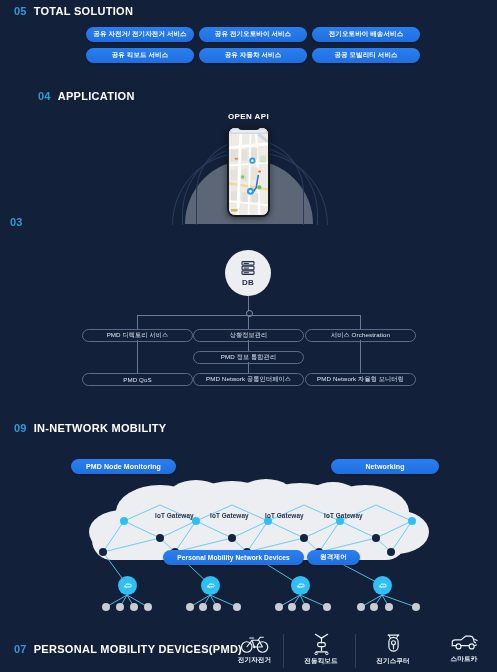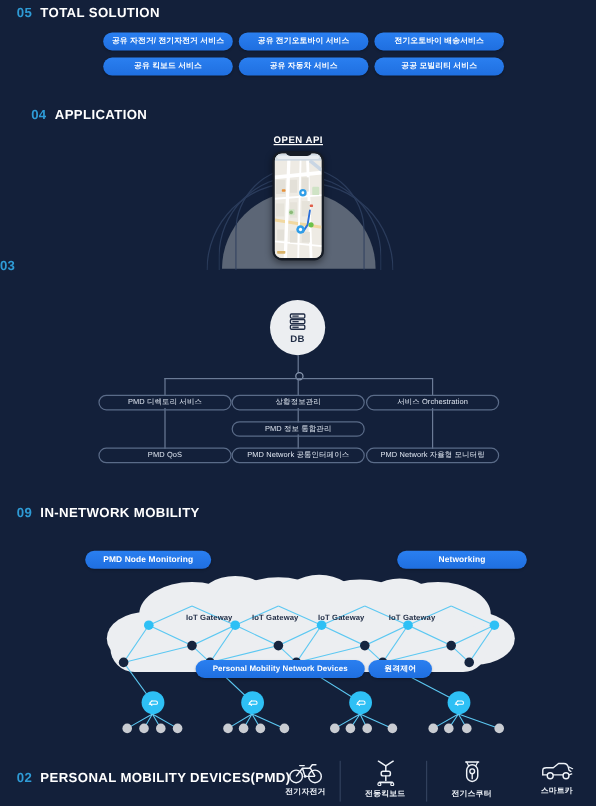--- a/index.html
+++ b/index.html
@@ -71,21 +71,21 @@
     padding:2px;
     box-sizing:border-box;
     overflow:hidden;
     box-shadow:0 2px 6px rgba(0,0,0,.45);
   }
   .phone-screen{
     width:100%;height:100%;border-radius:6px;overflow:hidden;position:relative;
     background:#eae7e0;
   }
   .notch{position:absolute;left:50%;transform:translateX(-50%);top:0;width:22px;height:4px;background:#161c26;border-radius:0 0 4px 4px;z-index:4;}
-  .open-api{position:absolute;color:#fff;font-size:8px;font-weight:bold;letter-spacing:.4px;text-decoration:underline;}
+  .open-api{position:absolute;color:#fff;font-size:8px;font-weight:bold;letter-spacing:.4px;}
 
   
   .cloudwrap{position:absolute;left:0;top:0;width:497px;height:672px;pointer-events:none;}
   .gw-label{position:absolute;color:#1f2b44;font-size:6.4px;font-weight:bold;letter-spacing:.1px;white-space:nowrap;}
 
   .pmd-node{
     position:absolute;width:19px;height:19px;border-radius:50%;
     background:#2ec0f5;display:flex;align-items:center;justify-content:center;
   }
   .leaf{
@@ -108,21 +108,21 @@
     <span class="sec-title">TOTAL SOLUTION</span>
   </div>
 
   <div class="pill" style="left:86px;top:27px;width:108px;height:15px;">공유 자전거/ 전기자전거 서비스</div>
   <div class="pill" style="left:199px;top:27px;width:108px;height:15px;">공유 전기오토바이 서비스</div>
   <div class="pill" style="left:312px;top:27px;width:108px;height:15px;">전기오토바이 배송서비스</div>
   <div class="pill" style="left:86px;top:48px;width:108px;height:15px;">공유 킥보드 서비스</div>
   <div class="pill" style="left:199px;top:48px;width:108px;height:15px;">공유 자동차 서비스</div>
   <div class="pill" style="left:312px;top:48px;width:108px;height:15px;">공공 모빌리티 서비스</div>
 
-  <div class="sec-head" style="left:14px;top:90px;padding-left:12px;">
+  <div class="sec-head" style="left:26px;top:90px;padding-left:12px;">
     <span class="sec-num">04</span>
     <span class="sec-title">APPLICATION</span>
   </div>
 
   <div class="open-api" style="left:228px;top:112px;">OPEN API</div>
 
   <div class="dome" style="left:185px;top:160px;width:128px;height:64px;"></div>
   <div class="arc" style="left:172px;top:152px;width:154px;height:72px;"></div>
   <div class="arc" style="left:182px;top:146px;width:134px;height:78px;"></div>
   <div class="arc" style="left:196px;top:139px;width:106px;height:85px;"></div>
@@ -165,21 +165,21 @@
         <circle cx="22" cy="64" r="3.6" fill="#2f9ee8"></circle>
         <circle cx="22" cy="64" r="1.4" fill="#ffffff"></circle>
         <circle cx="31" cy="60" r="2.2" fill="#6cc24a"></circle>
         <rect x="6" y="30" width="3.2" height="2.2" rx="0.6" fill="#e8913a"></rect>
         <rect x="30" y="43" width="2.6" height="2" rx="0.5" fill="#e05f4a"></rect>
         <rect x="2" y="82" width="7" height="2.4" rx="0.6" fill="#d9b36a"></rect>
       </svg>
     </div>
   </div>
 
-  <div class="sec-head" style="left:0;top:216px;">
+  <div class="sec-head" style="left:10px;top:216px;">
     <span class="sec-num">03</span>
   </div>
 
   <div class="db-circle" style="left:225px;top:250px;">
     <svg width="18" height="18" viewBox="0 0 24 24">
       <rect x="4" y="3.5" width="16" height="4.6" rx="1.2" fill="none" stroke="#1f2b44" stroke-width="1.5"></rect>
       <rect x="4" y="9.7" width="16" height="4.6" rx="1.2" fill="none" stroke="#1f2b44" stroke-width="1.5"></rect>
       <rect x="4" y="15.9" width="16" height="4.6" rx="1.2" fill="none" stroke="#1f2b44" stroke-width="1.5"></rect>
       <rect x="6.2" y="5.2" width="7" height="1.4" fill="#1f2b44"></rect>
       <rect x="6.2" y="11.4" width="7" height="1.4" fill="#1f2b44"></rect>
@@ -331,21 +331,21 @@
   <div class="leaf" style="left:288px;top:603px;"></div>
   <div class="leaf" style="left:302px;top:603px;"></div>
   <div class="leaf" style="left:323px;top:603px;"></div>
 
   <div class="leaf" style="left:357px;top:603px;"></div>
   <div class="leaf" style="left:370px;top:603px;"></div>
   <div class="leaf" style="left:385px;top:603px;"></div>
   <div class="leaf" style="left:412px;top:603px;"></div>
 
   <div class="sec-head" style="left:14px;top:643px;">
-    <span class="sec-num">02</span>
+    <span class="sec-num">07</span>
     <span class="sec-title">PERSONAL MOBILITY DEVICES(PMD)</span>
   </div>
 
   <div class="divider" style="left:283px;top:634px;height:34px;"></div>
   <div class="divider" style="left:355px;top:634px;height:34px;"></div>
 
   <div class="dev" style="left:227px;top:634px;width:55px;">
     <svg width="30" height="20" viewBox="0 0 40 26">
       <circle cx="9" cy="17" r="7" fill="none" stroke="#eef2f8" stroke-width="1.6"></circle>
       <circle cx="30" cy="17" r="7" fill="none" stroke="#eef2f8" stroke-width="1.6"></circle>

